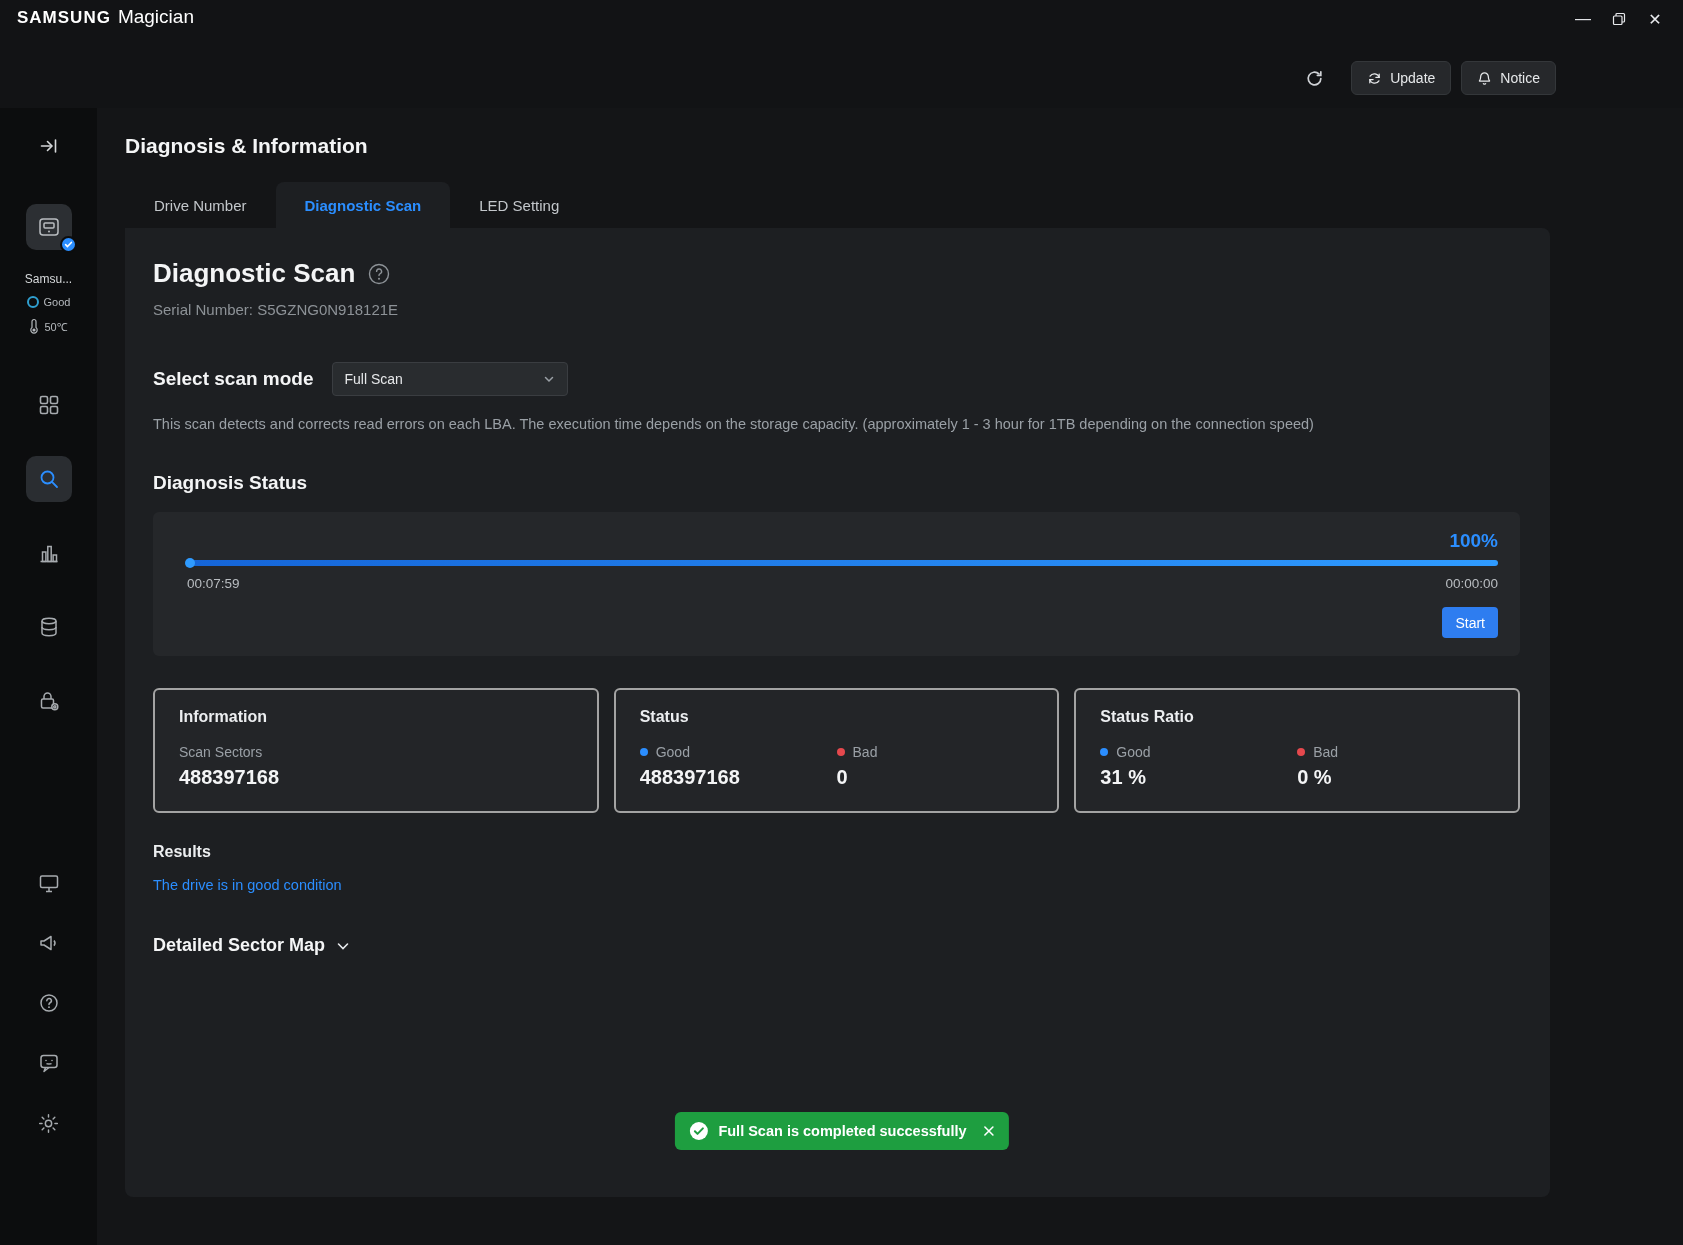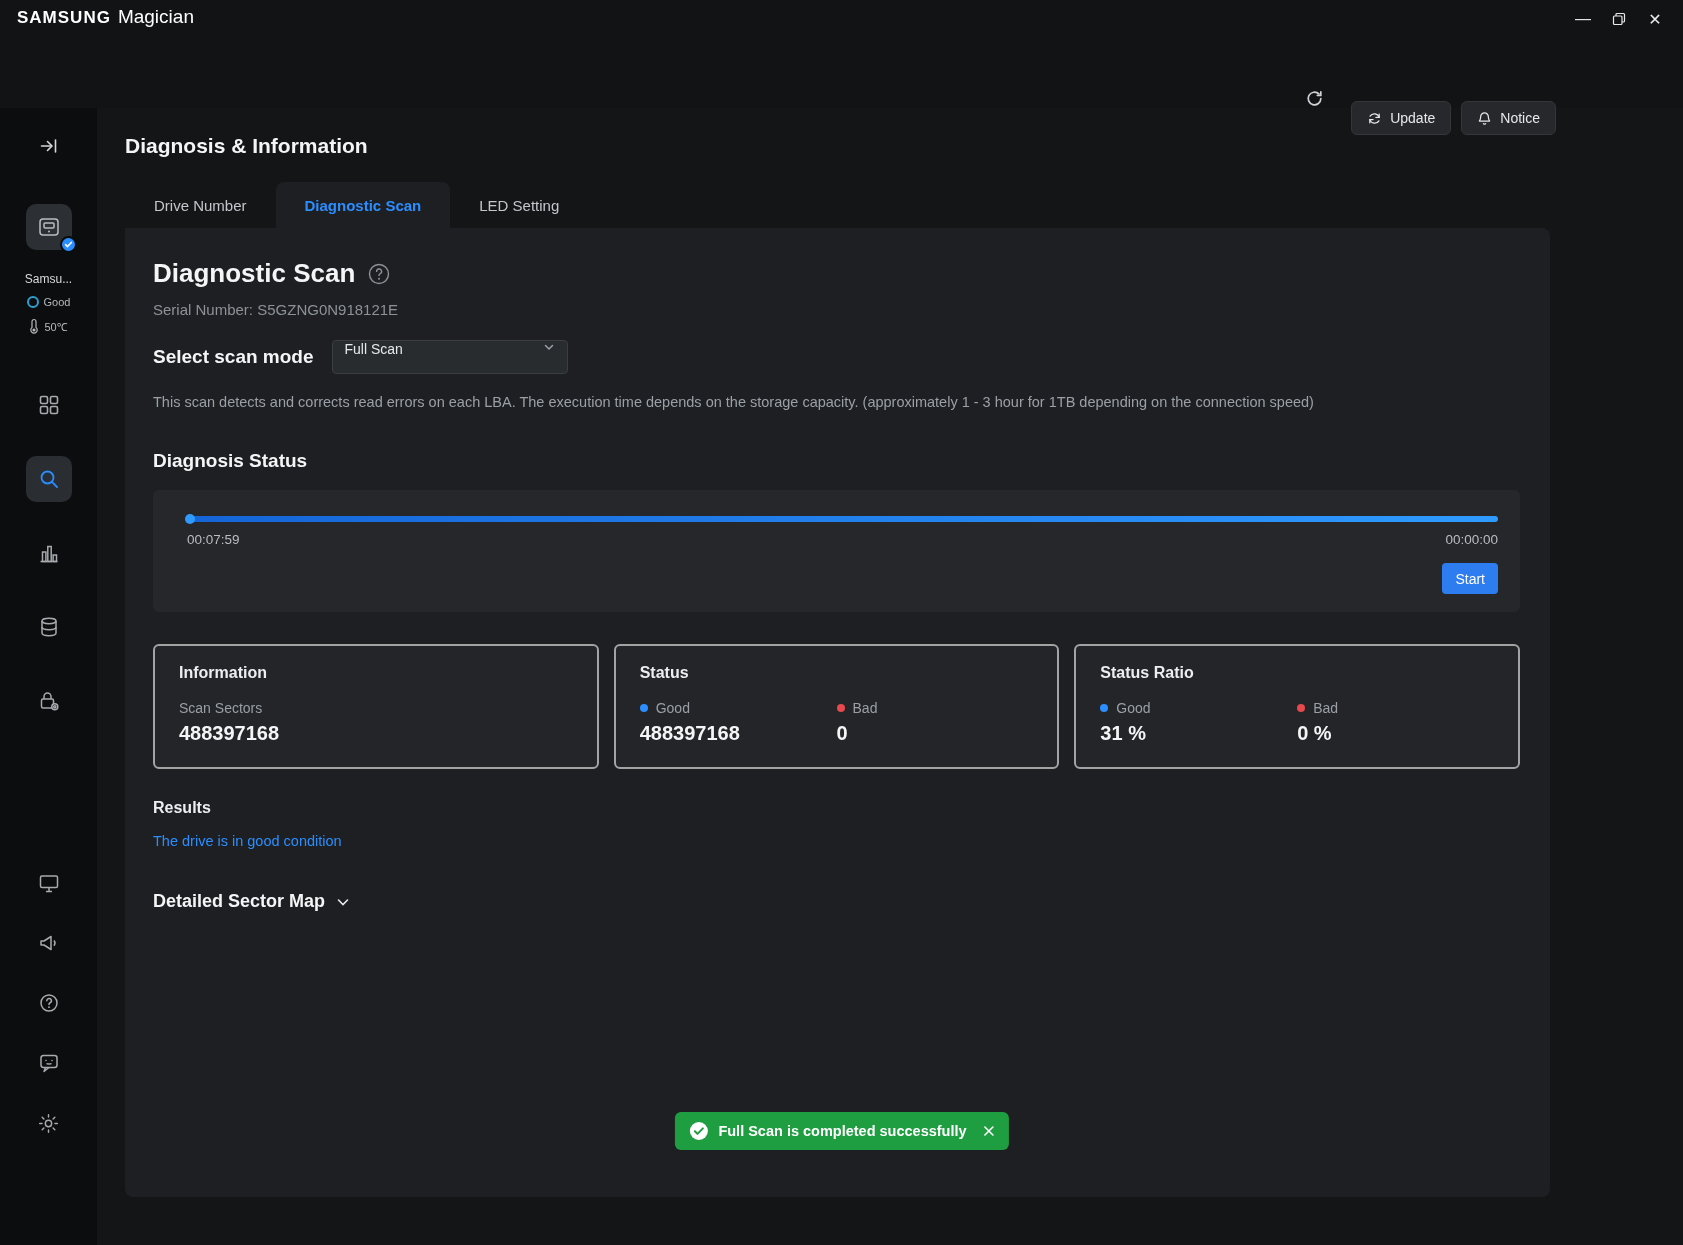--- a/index.html
+++ b/index.html
@@ -20,21 +20,21 @@
   .logo { position:absolute; left:17px; top:6px; display:flex; align-items:baseline; gap:7px; }
   .logo .samsung { font-size:17px; font-weight:800; letter-spacing:1px; color:#fff; }
   .logo .magician { font-size:19px; font-weight:400; color:#fff; }
   .win-controls { position:absolute; right:10px; top:4px; display:flex; align-items:center; }
   .win-btn { width:36px; height:30px; display:flex; align-items:center; justify-content:center;
     color:#e8eaed; font-size:16px; cursor:default; background:transparent; border:none; }
   .toolbar { position:absolute; right:127px; top:61px; display:flex; align-items:center; gap:10px; }
   .icon-btn { width:34px; height:34px; display:flex; align-items:center; justify-content:center;
     background:transparent; border:none; margin-right:10px; }
   .tool-btn { height:34px; display:flex; align-items:center; gap:8px; padding:0 15px;
-    background:#26282b; border:1px solid #34373a; border-radius:6px; color:#e6e8ea; font-size:14px;margin-top:40px; }
+    background:#26282b; border:1px solid #34373a; border-radius:6px; color:#e6e8ea; font-size:14px; }
 
   
   .layout { position:absolute; top:108px; left:0; width:1683px; height:1137px; display:flex; }
 
   
   .sidebar {
     width:97px; height:100%; background:#0c0d0e; display:flex; flex-direction:column;
     align-items:center; padding-top:24px; padding-bottom:104px; flex-shrink:0;
   }
   .collapse-btn { width:28px; height:28px; display:flex; align-items:center; justify-content:center; background:transparent; border:none; }
@@ -61,24 +61,24 @@
   .tab { height:46px; padding:0 29px; display:flex; align-items:center; font-size:15px;
     color:#c3c7cb; background:transparent; border:none; border-radius:8px 8px 0 0; }
   .tab.active { background:#1d1f22; color:#2b8eff; font-weight:700; }
 
   .panel { background:#1d1f22; border-radius:0 8px 8px 8px; margin-right:133px; margin-bottom:48px;
     flex:1; padding:30px 30px 0 28px; position:relative; }
   .panel-heading-row { display:flex; align-items:center; gap:12px; }
   .panel-heading { font-size:26px; font-weight:700; color:#f4f5f6; }
   .serial { margin-top:12px; font-size:15px; color:#8d9297; }
 
-  .scanmode-row { margin-top:22px; display:flex; align-items:center; gap:18px; }
+  .scanmode-row { margin-top:44px; display:flex; align-items:center; gap:18px; }
   .scanmode-label { font-size:19px; font-weight:700; color:#f4f5f6; }
   .select { width:236px; height:34px; background:#292c2f; border:1px solid #3a3d41; border-radius:4px;
-    display:flex; align-items:flex-start; justify-content:space-between; padding:0 12px; font-size:14px; color:#e6e8ea; }
+    display:flex; align-items:center; justify-content:space-between; padding:0 12px; font-size:14px; color:#e6e8ea; }
   .scan-desc { margin-top:20px; font-size:14.5px; color:#9aa0a6; }
 
   .status-heading { margin-top:40px; font-size:19px; font-weight:700; color:#f4f5f6; }
   .progress-box { margin-top:18px; background:#25272a; border-radius:6px; padding:18px 22px 18px 34px; }
   .progress-pct { text-align:right; font-size:19px; font-weight:700; color:#2b8eff; }
   .progress-track { margin-top:8px; height:6px; border-radius:3px; position:relative;
     background:linear-gradient(90deg,#1565d8,#2f9bff); }
   .progress-dot { position:absolute; left:-2px; top:-2px; width:10px; height:10px; border-radius:50%;
     background:#2f9bff; }
   .progress-times { display:flex; justify-content:space-between; margin-top:10px; font-size:13.5px; color:#b9bdc1; }
@@ -335,20 +335,21 @@
               <path d="M2.5 4.5L6 8l3.5-3.5"></path>
             </svg>
           </span>
         </div>
       </div>
       <div class="scan-desc">This scan detects and corrects read errors on each LBA. The execution time depends on the storage capacity. (approximately 1 - 3 hour for 1TB depending on the connection speed)</div>
 
       <h3 class="status-heading">Diagnosis Status</h3>
 
       <div class="progress-box">
+        <div class="progress-pct">100%</div>
         <div class="progress-track">
           <span class="progress-dot"></span>
         </div>
         <div class="progress-times">
           <span>00:07:59</span>
           <span>00:00:00</span>
         </div>
         <div class="start-row">
           <button class="start-btn">Start</button>
         </div>

